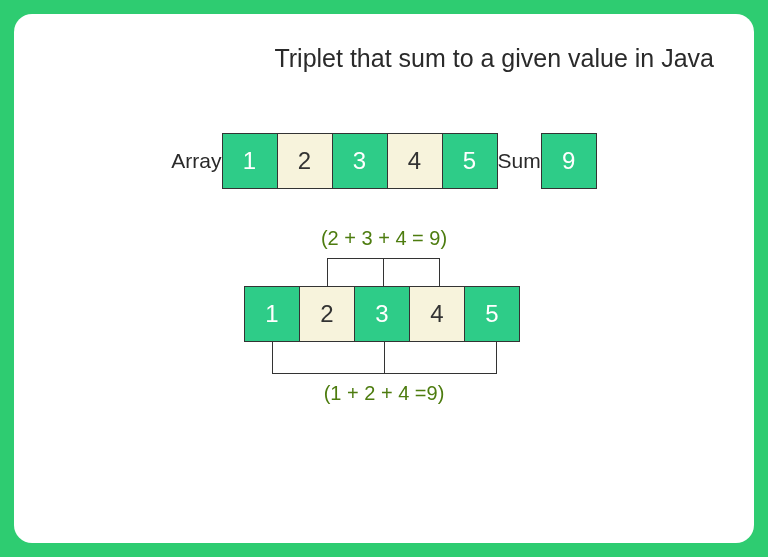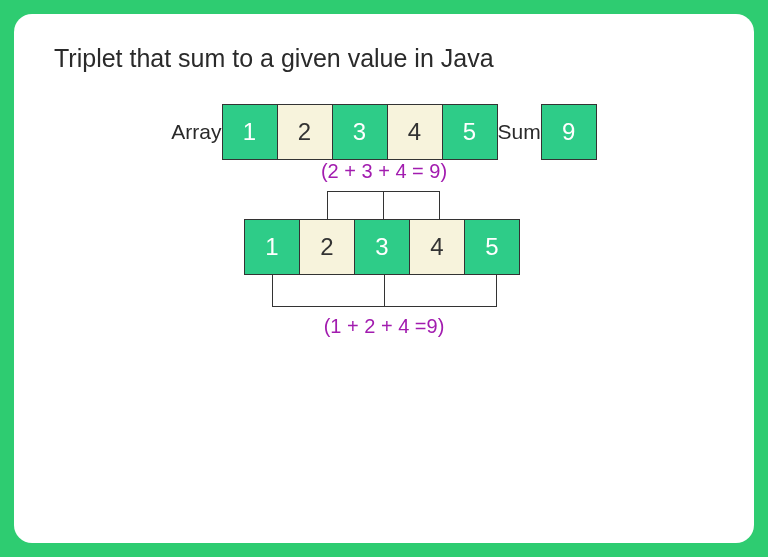--- a/index.html
+++ b/index.html
@@ -12,30 +12,31 @@
     }
     .card {
       width: 100%;
       height: 100%;
       background: #ffffff;
       border-radius: 18px;
       padding: 30px 40px;
       position: relative;
     }
     .title {
-      text-align: left;
+      text-align: right;
       font-size: 25px;
       font-weight: 500;
       color: #2a2a2a;
-      margin-bottom: 31px;
+      margin-bottom: 60px;
     }
     .row1 {
       display: flex;
       align-items: center;
       justify-content: center;
+      margin-bottom: 38px;
     }
     .label {
       font-size: 21px;
       color: #2a2a2a;
     }
     .boxes {
       display: flex;
     }
     .box {
       width: 56px;
@@ -57,21 +58,21 @@
       align-items: center;
       justify-content: center;
       font-size: 24px;
       border: 1px solid #333;
       background: #2ecc88;
       color: #fff;
     }
     .expr {
       text-align: center;
       font-size: 20px;
-      color: #a21caf;
+      color: #4d7c0f;
     }
     .diagram2 {
       position: relative;
       width: 280px;
       margin: 8px auto 8px auto;
     }
     .bracket-top {
       position: relative;
       height: 28px;
       margin: 0 auto;

